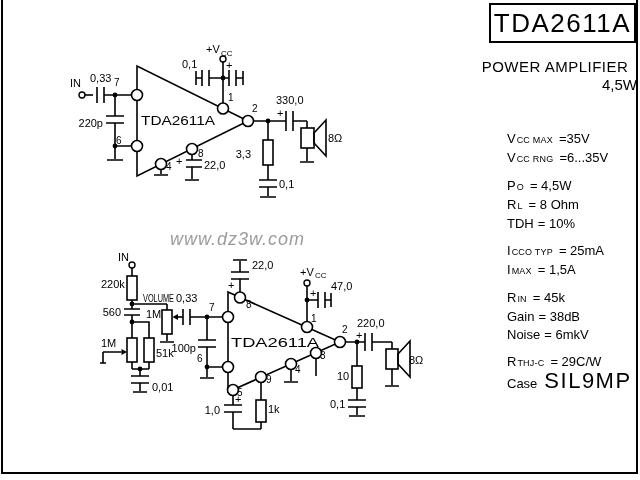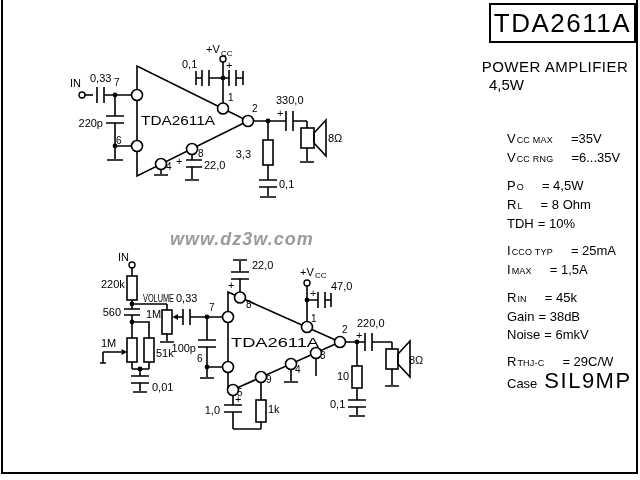--- a/index.html
+++ b/index.html
@@ -14,30 +14,30 @@
   .fr{stroke:#000;stroke-width:2;fill:none;}
   .d{fill:#000;stroke:none;}
   .pc{fill:#fff;stroke:#000;stroke-width:1.6;}
   .tc{fill:#fff;stroke:#000;stroke-width:1.4;}
   .ah{fill:#000;stroke:none;}
   #titlebox{position:absolute;left:489px;top:3px;width:143px;height:36px;
      border:2px solid #000;text-align:center;line-height:36px;
      font-size:26px;letter-spacing:1.5px;white-space:nowrap;}
   #subtitle1{position:absolute;left:481px;top:58px;width:148px;text-align:center;
      font-size:15px;letter-spacing:.5px;}
-  #subtitle2{position:absolute;left:489px;top:76px;width:148px;text-align:left;
+  #subtitle2{position:absolute;left:489px;top:76px;width:148px;text-align:right;
      font-size:15px;}
   #specs{position:absolute;left:507px;top:130px;width:130px;}
   .spec-group{margin-bottom:9px;}
   .spec-line{font-size:13px;line-height:18px;white-space:nowrap;}
-  .spec-line .s{font-size:9px;letter-spacing:.2px;margin-left:1px;margin-right:14px;}
+  .spec-line .s{font-size:9px;letter-spacing:.2px;margin-left:1px;margin-right:2px;}
   .spec-line .r{margin-left:4px;}
   .spec-line .r.wide{font-size:22px;letter-spacing:1.5px;margin-left:7px;}
   #watermark{position:absolute;left:170px;top:229px;font-size:18px;
-     font-style:italic;font-weight:bold;color:#9b9b9b;letter-spacing:1px;}
+     font-style:italic;font-weight:normal;color:#9b9b9b;letter-spacing:1px;}
 </style>
 </head>
 <body>
 
 <svg width="640" height="480" viewBox="0 0 640 480">
   <path class="fr" d="M2,0 L2,473 L637,473 L637,0"></path>
 
   <g>
     <g>
       <path class="w" d="M137,66 L137,176 L248,121 Z"></path>

